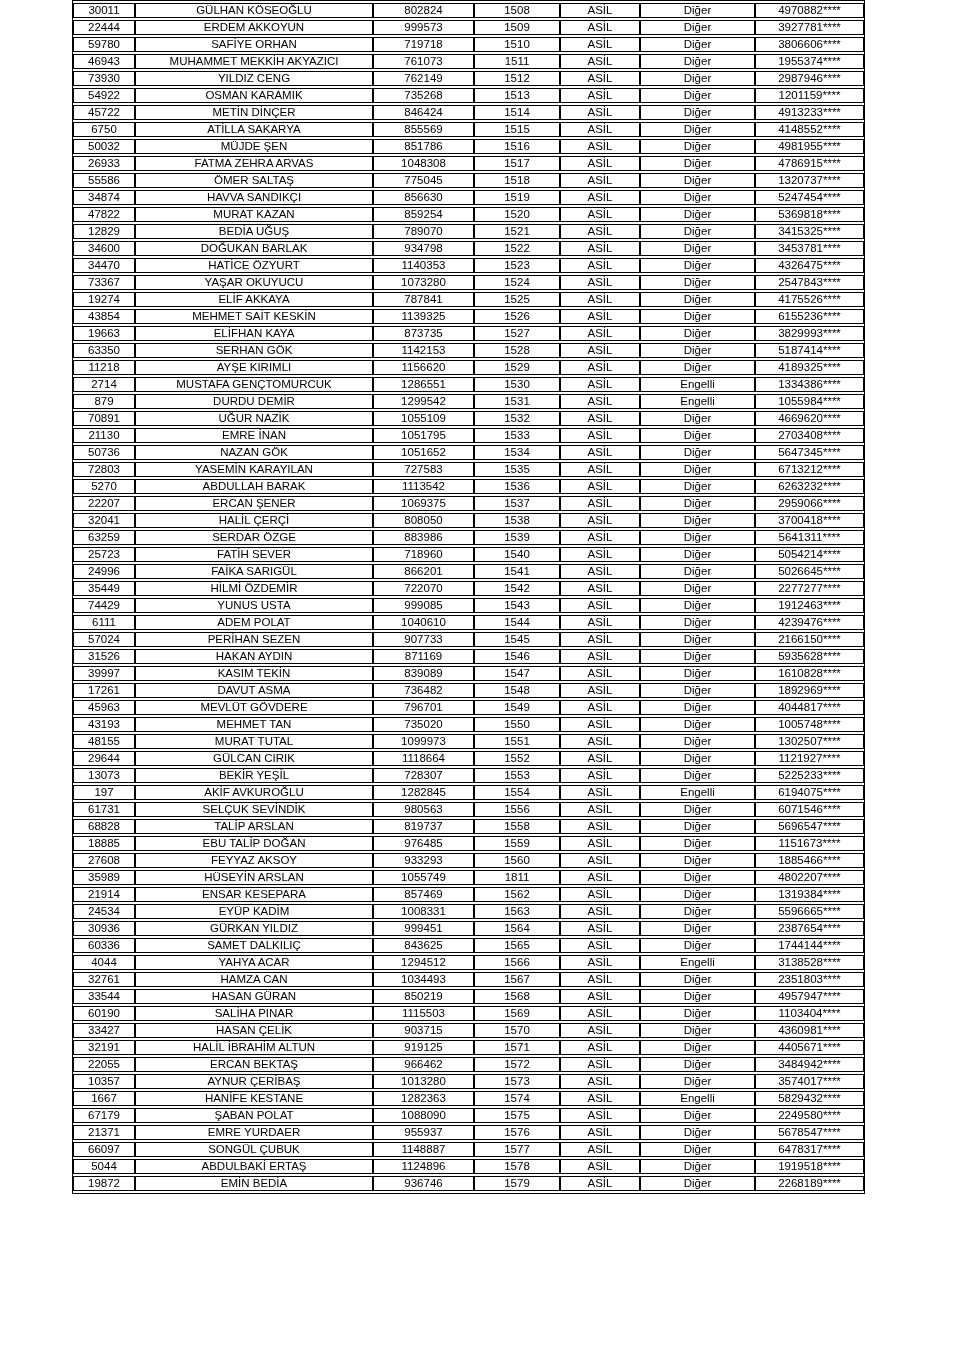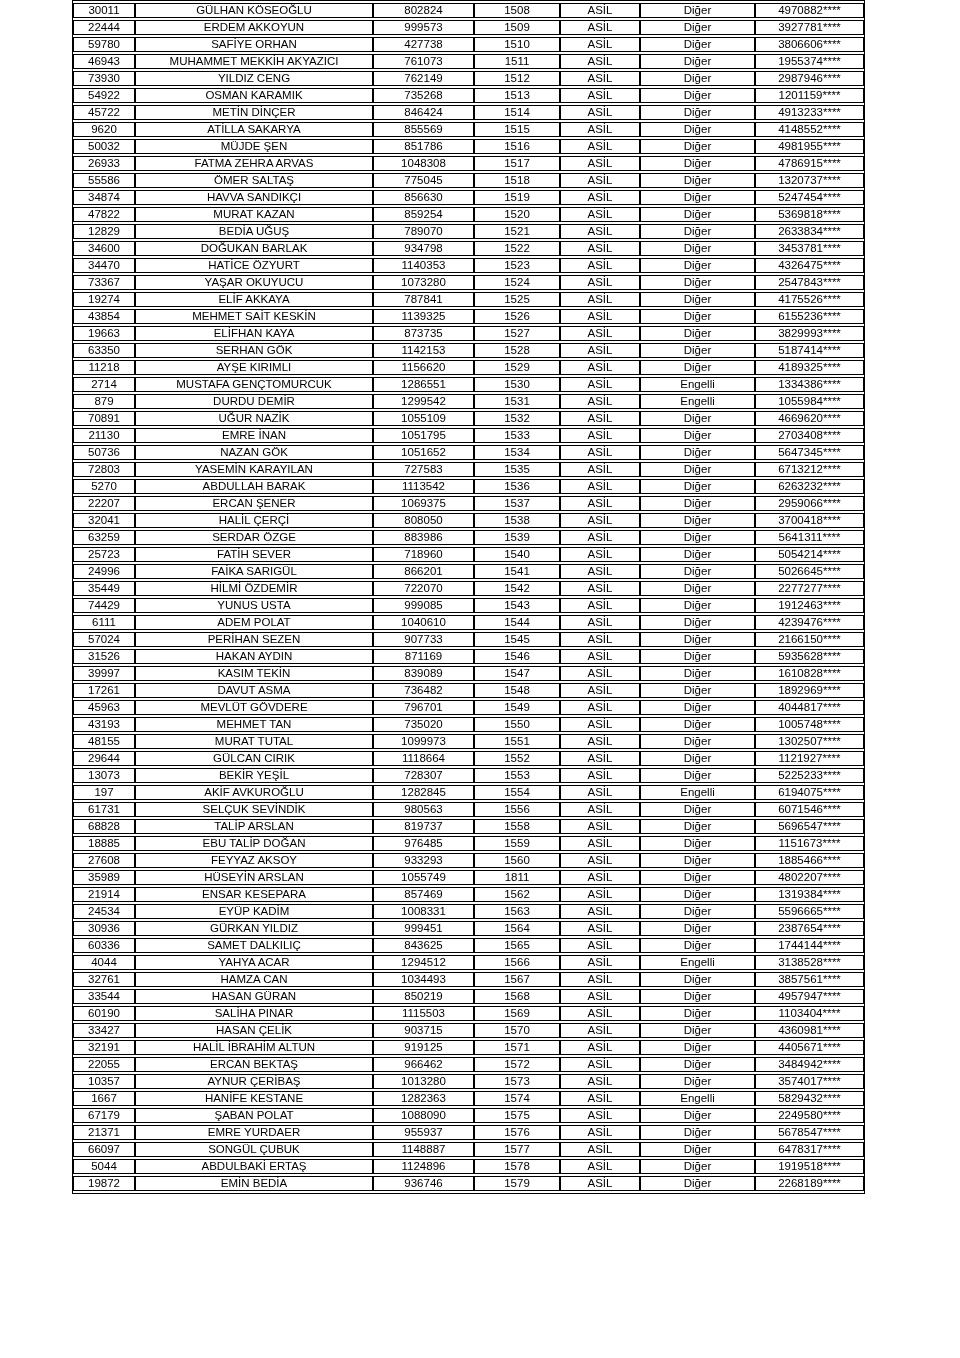--- a/index.html
+++ b/index.html
@@ -71,21 +71,21 @@
     <td>999573</td>
     <td>1509</td>
     <td>ASİL</td>
     <td>Diğer</td>
     <td>3927781****</td>
   </tr>
 
   <tr>
     <td>59780</td>
     <td>SAFİYE ORHAN</td>
-    <td>427738</td>
+    <td>719718</td>
     <td>1510</td>
     <td>ASİL</td>
     <td>Diğer</td>
     <td>3806606****</td>
   </tr>
 
   <tr>
     <td>46943</td>
     <td>MUHAMMET MEKKİH AKYAZICI</td>
     <td>761073</td>
@@ -119,21 +119,21 @@
     <td>45722</td>
     <td>METİN DİNÇER</td>
     <td>846424</td>
     <td>1514</td>
     <td>ASİL</td>
     <td>Diğer</td>
     <td>4913233****</td>
   </tr>
 
   <tr>
-    <td>9620</td>
+    <td>6750</td>
     <td>ATİLLA SAKARYA</td>
     <td>855569</td>
     <td>1515</td>
     <td>ASİL</td>
     <td>Diğer</td>
     <td>4148552****</td>
   </tr>
 
   <tr>
     <td>50032</td>
@@ -185,21 +185,21 @@
     <td>5369818****</td>
   </tr>
 
   <tr>
     <td>12829</td>
     <td>BEDİA UĞUŞ</td>
     <td>789070</td>
     <td>1521</td>
     <td>ASİL</td>
     <td>Diğer</td>
-    <td>2633834****</td>
+    <td>3415325****</td>
   </tr>
 
   <tr>
     <td>34600</td>
     <td>DOĞUKAN BARLAK</td>
     <td>934798</td>
     <td>1522</td>
     <td>ASİL</td>
     <td>Diğer</td>
     <td>3453781****</td>
@@ -627,21 +627,21 @@
     <td>3138528****</td>
   </tr>
 
   <tr>
     <td>32761</td>
     <td>HAMZA CAN</td>
     <td>1034493</td>
     <td>1567</td>
     <td>ASİL</td>
     <td>Diğer</td>
-    <td>3857561****</td>
+    <td>2351803****</td>
   </tr>
 
   <tr>
     <td>33544</td>
     <td>HASAN GÜRAN</td>
     <td>850219</td>
     <td>1568</td>
     <td>ASİL</td>
     <td>Diğer</td>
     <td>4957947****</td>

